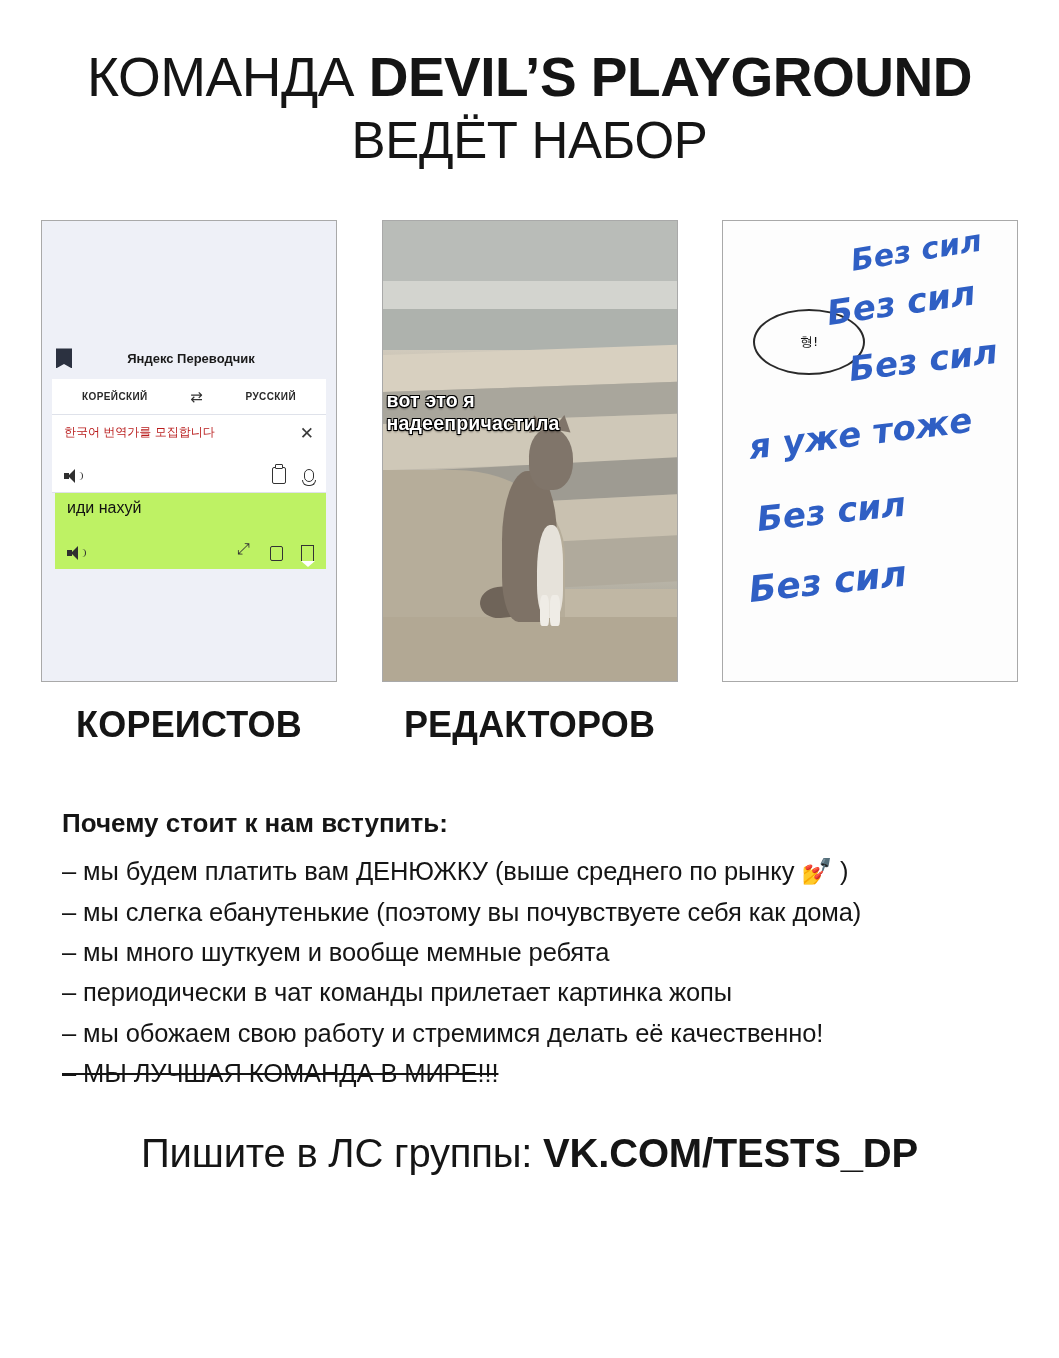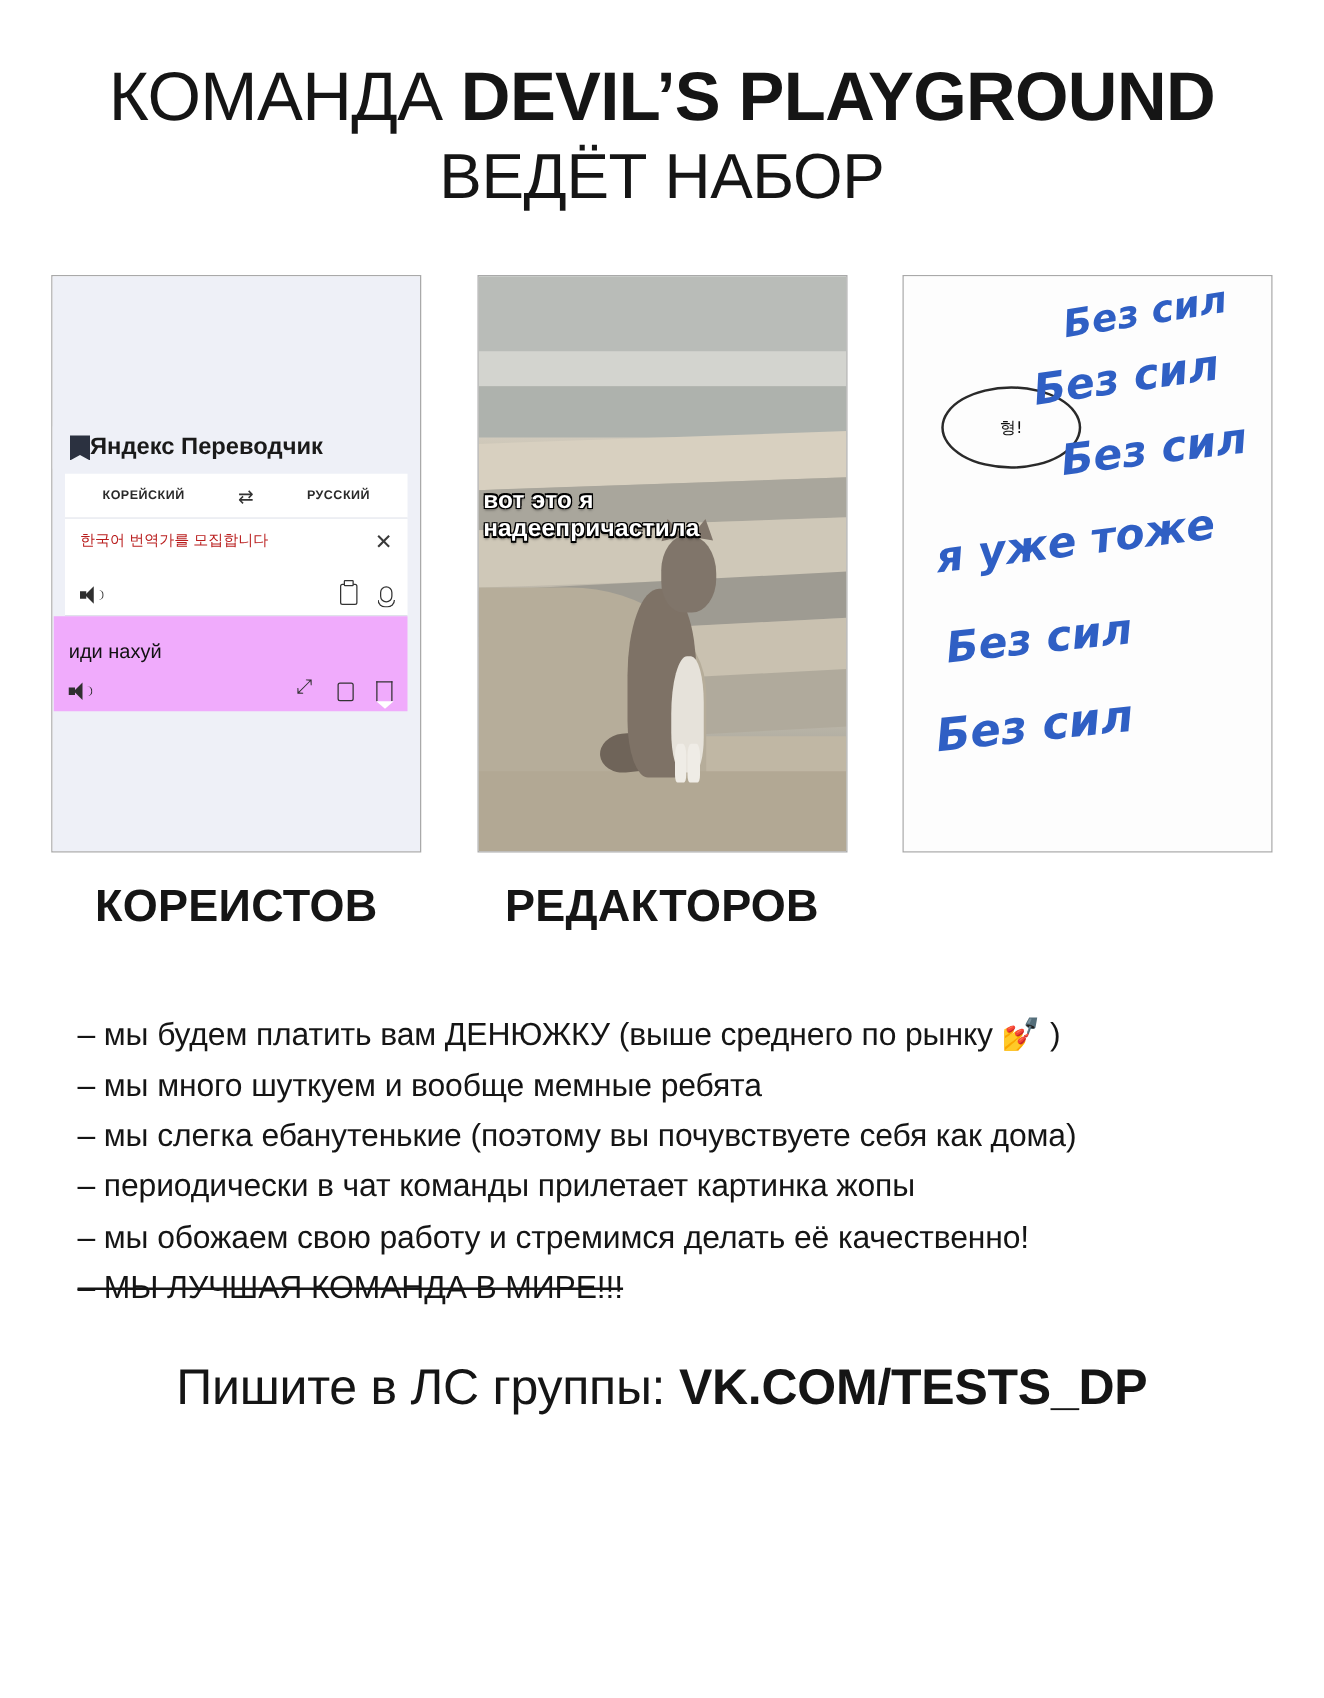--- a/index.html
+++ b/index.html
@@ -92,21 +92,22 @@
   .tr-bookmark-icon {
     width: 16px;
     height: 20px;
     margin-left: 14px;
     background: #2b3140;
     clip-path: polygon(0 0, 100% 0, 100% 100%, 50% 78%, 0 100%);
     flex: none;
   }
   .tr-title {
     flex: 1;
-    font-size: 19px;
+    text-align: center;
+    font-size: 13px;
     font-weight: 700;
     color: #1a1a1a;
     margin-right: 26px;
   }
   .tr-langs {
     position: absolute;
     top: 158px;
     left: 10px;
     right: 10px;
     height: 36px;
@@ -224,26 +225,26 @@
     position: absolute;
     left: -3px; bottom: -5px;
     width: 12px; height: 5px;
     border: 1.5px solid #333;
     border-top: none;
     border-radius: 0 0 7px 7px;
   }
   .tr-dst {
     position: absolute;
     top: 272px;
-    left: 1px;
+    left: 13px;
     right: 10px;
     height: 76px;
-    background: #f0abfc;
+    background: #bef264;
     box-sizing: border-box;
-    padding: 20px 12px 0 12px;
+    padding: 6px 12px 0 12px;
   }
   .tr-dst-text {
     font-size: 16px;
     color: #111;
   }
   .ic-expand {
     width: 14px; height: 14px;
     position: relative;
   }
   .ic-expand::before {
@@ -570,23 +571,24 @@
           <div class="hw hw4">я уже тоже</div>
           <div class="hw hw5">Без сил</div>
           <div class="hw hw6">Без сил</div>
         </div>
       </div>
     </div>
 
   </div>
 
   <div class="reasons">
+    <div class="reasons-title">Почему стоит к нам вступить:</div>
     <div class="reason">– мы будем платить вам ДЕНЮЖКУ (выше среднего по рынку 💅 )</div>
+    <div class="reason">– мы слегка ебанутенькие (поэтому вы почувствуете себя как дома)</div>
     <div class="reason">– мы много шуткуем и вообще мемные ребята</div>
-    <div class="reason">– мы слегка ебанутенькие (поэтому вы почувствуете себя как дома)</div>
     <div class="reason">– периодически в чат команды прилетает картинка жопы</div>
     <div class="reason">– мы обожаем свою работу и стремимся делать её качественно!</div>
     <div class="reason strike">– МЫ ЛУЧШАЯ КОМАНДА В МИРЕ!!!</div>
   </div>
 
   <div class="footer">
     <span class="thin">Пишите в ЛС группы: </span><span class="bold">VK.COM/TESTS_DP</span>
   </div>
 
 </div>

